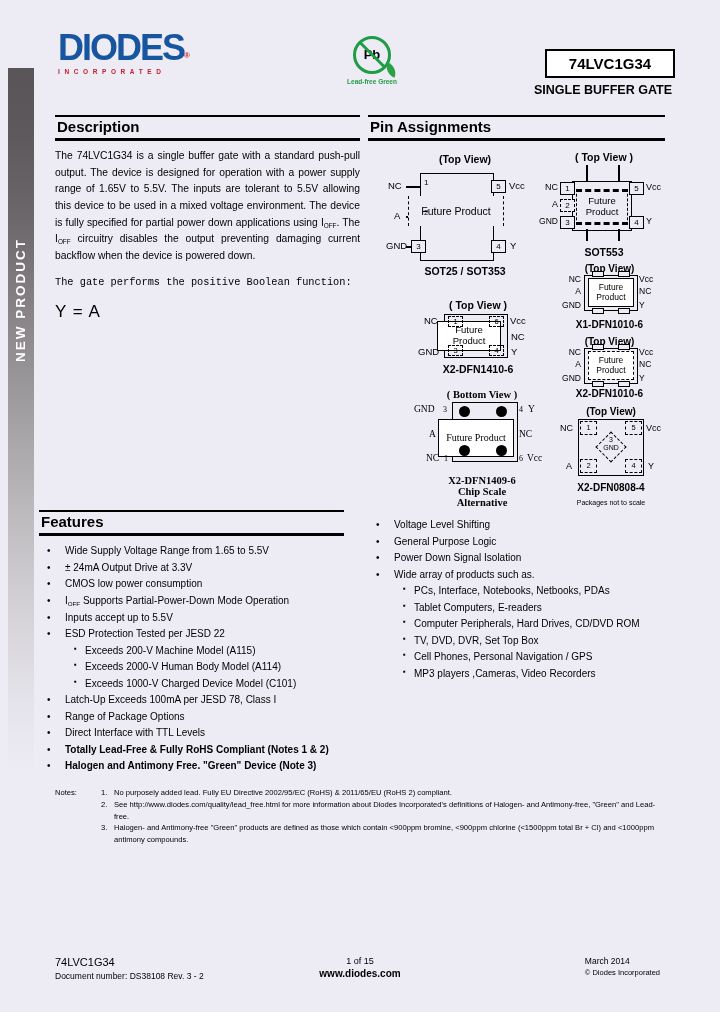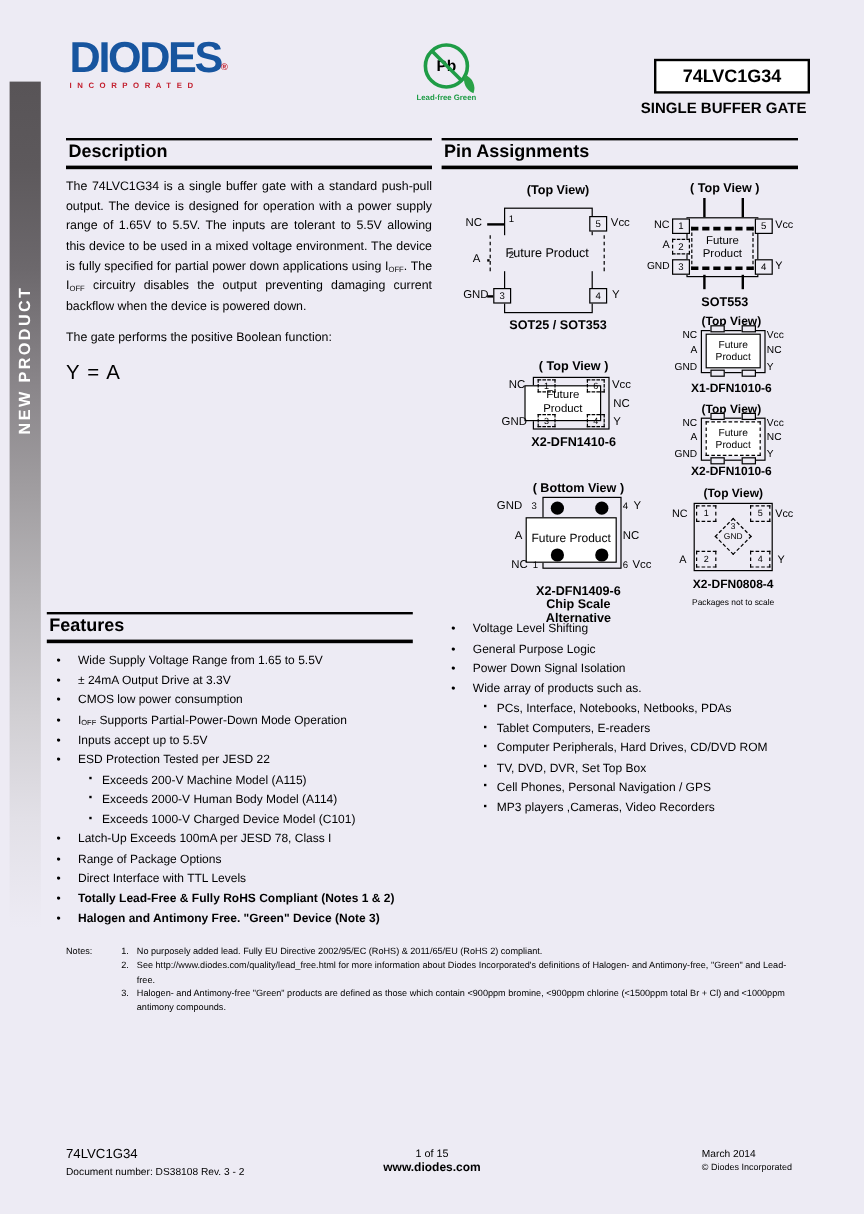--- a/index.html
+++ b/index.html
@@ -24,21 +24,21 @@
   .pbleaf{position:absolute;right:-9px;bottom:-5px;width:12px;height:12px;background:#2AA147;border-radius:0 100% 0 100%;transform:rotate(20deg);}
   .pbtext{margin-top:4px;font-size:6.5px;font-weight:bold;color:#1E9C46;}
   .partbox{position:absolute;left:545px;top:49px;width:126px;height:25px;border:2px solid #000;background:#fff;
     text-align:center;line-height:25px;font-weight:bold;font-size:15px;}
   .subtitle{position:absolute;right:48px;top:83px;font-weight:bold;font-size:12.5px;}
 
   
   .sec{position:absolute;}
   .sec-h{font-weight:bold;font-size:15px;border-top:2px solid #000;border-bottom:3px solid #000;padding:1px 2px 3px 2px;}
   .desc-p{margin-top:7px;font-size:10.3px;line-height:1.62;text-align:justify;}
-  .gate-line{margin-top:11px;font-size:10.3px;}
+  .gate-line{margin-top:11px;font-size:10.3px;font-family:Liberation Mono, monospace;}
   .formula{margin-top:14px;font-size:17px;letter-spacing:1px;}
 
   
   .list{margin-top:8px;}
   .li{display:flex;font-size:10px;line-height:1.3;margin-bottom:3.5px;}
   .li.b .litext{font-weight:bold;}
   .li.lv1{padding-left:8px;} .li.lv1 .blt{width:18px;flex:none;}
   .li.lv2{padding-left:35px;} .li.lv2 .blt{width:11px;flex:none;font-size:8px;}
 
   
@@ -267,21 +267,21 @@
         <div class="fp" style="left:34px;top:15px;width:44px;height:27px;font-size:8.5px;border-style:dashed;">Future Product</div>
         <span class="plab" style="left:0px;top:11px;width:27px;text-align:right;font-size:8.5px;">NC</span>
         <span class="plab" style="left:0px;top:23px;width:27px;text-align:right;font-size:8.5px;">A</span>
         <span class="plab" style="left:0px;top:37px;width:27px;text-align:right;font-size:8.5px;">GND</span>
         <span class="plab" style="left:85px;top:11px;font-size:8.5px;">Vcc</span>
         <span class="plab" style="left:85px;top:23px;font-size:8.5px;">NC</span>
         <span class="plab" style="left:85px;top:37px;font-size:8.5px;">Y</span>
         <div class="cap" style="top:52px;font-size:10px;">X2-DFN1010-6</div>
       </div>
 
-      <div class="pkg" style="left:38px;top:260px;width:152px;height:120px;">
+      <div class="pkg" style="left:38px;top:248px;width:152px;height:120px;font-family:Liberation Serif, serif;">
         <div class="view" style="top:0;">( Bottom View )</div>
         <div class="pbody" style="left:46px;top:13px;width:64px;height:58px;"></div>
         <div class="pad" style="left:53px;top:17px;"></div>
         <div class="pad" style="left:90px;top:17px;"></div>
         <div class="pad" style="left:53px;top:56px;"></div>
         <div class="pad" style="left:90px;top:56px;"></div>
         <div class="fp" style="left:32px;top:30px;width:74px;height:36px;">Future Product</div>
         <span class="plab" style="left:8px;top:15px;">GND</span>
         <span class="pnum" style="left:37px;top:16px;">3</span>
         <span class="pnum" style="left:113px;top:16px;">4</span>

